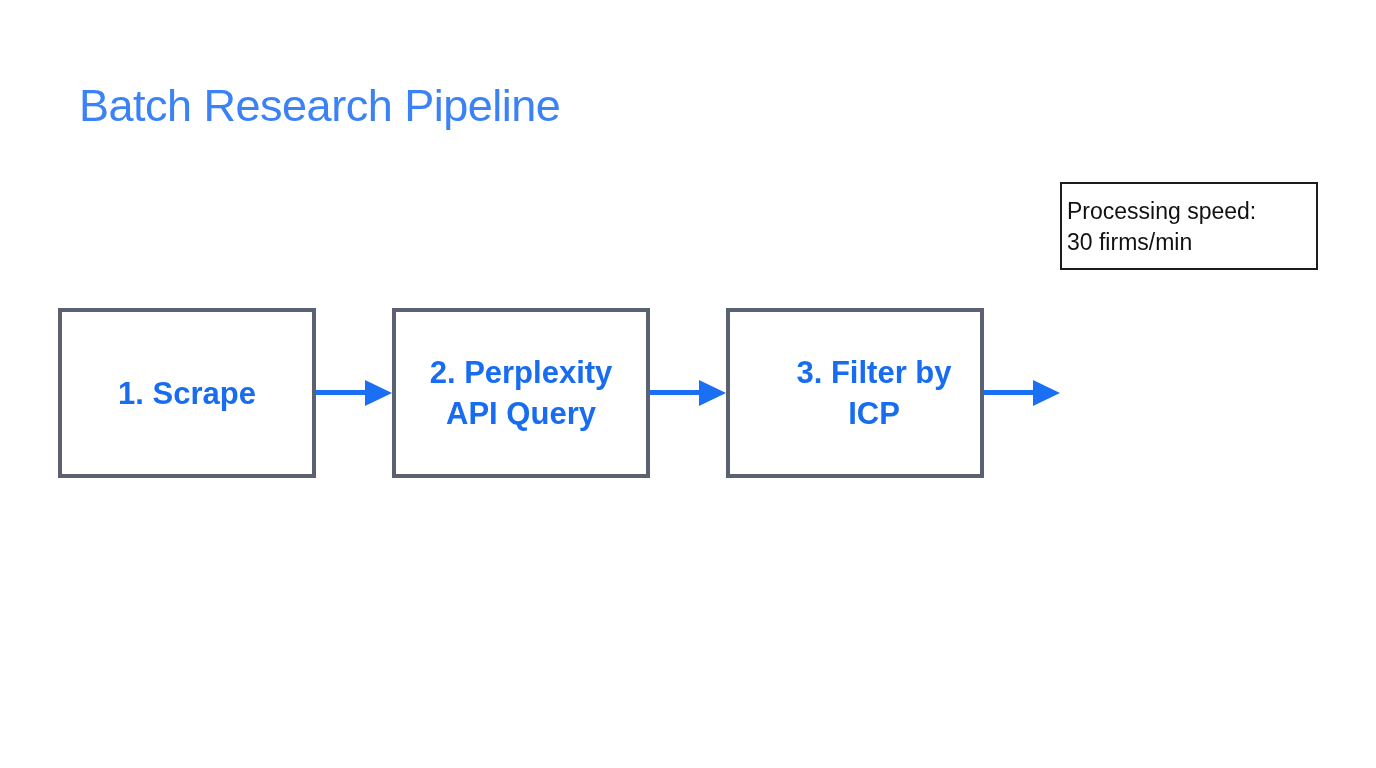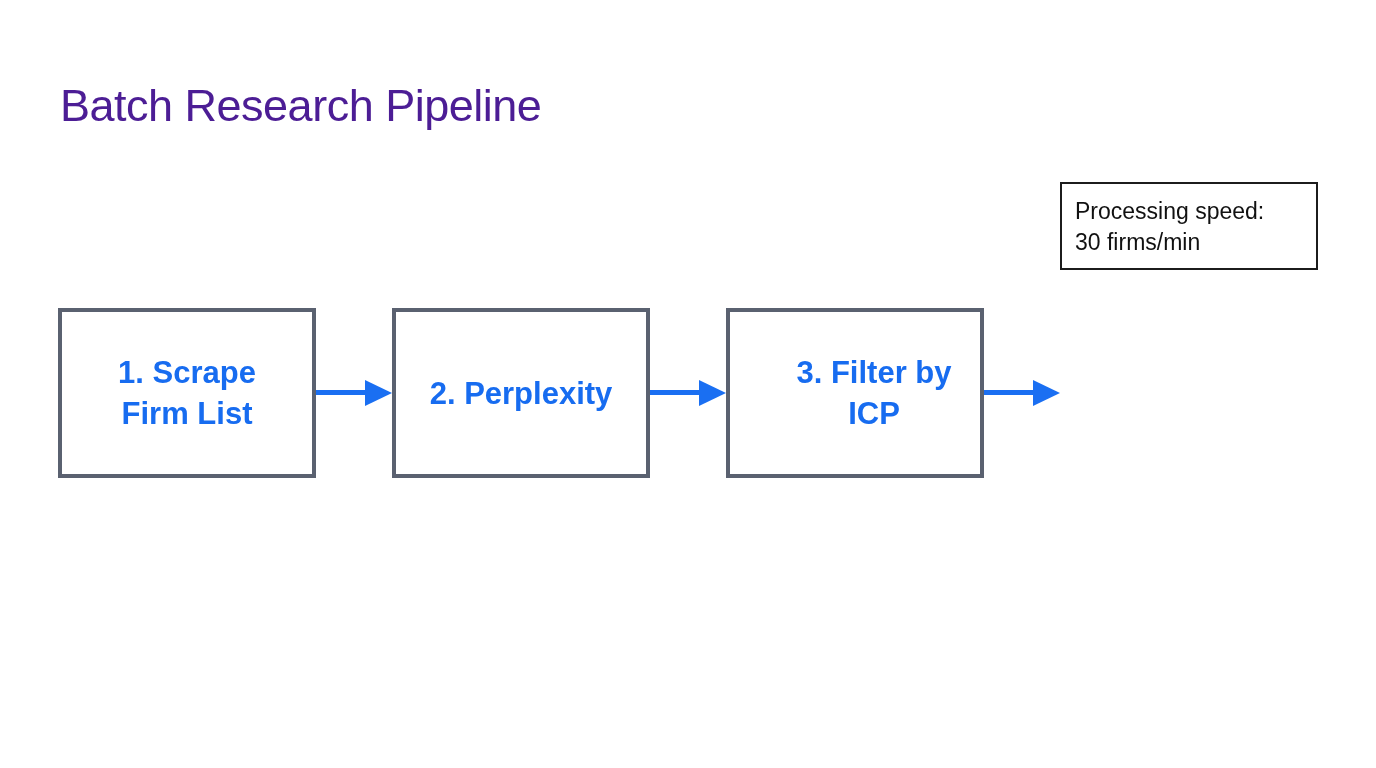--- a/index.html
+++ b/index.html
@@ -10,39 +10,39 @@
   .canvas {
     position: relative;
     width: 1376px;
     height: 768px;
     background: #ffffff;
     overflow: hidden;
     font-family: "Liberation Sans", sans-serif;
   }
   .title {
     position: absolute;
-    left: 60px;
+    left: 79px;
     top: 80px;
     margin: 0;
     font-size: 45px;
     font-weight: 500;
     letter-spacing: -0.5px;
-    color: #4c1d95;
+    color: #3b82f6;
     white-space: nowrap;
   }
   .annotation-box {
     position: absolute;
     left: 1060px;
     top: 182px;
     width: 258px;
     height: 88px;
     box-sizing: border-box;
     border: 2px solid #1c1c1c;
     background: #ffffff;
-    padding: 12px 0 0 13px;
+    padding: 12px 0 0 5px;
   }
   .ann-line {
     display: block;
     font-size: 23px;
     line-height: 31px;
     color: #111111;
   }
   .step-box {
     position: absolute;
     top: 308px;
@@ -103,30 +103,30 @@
 
   <h1 class="title">Batch Research Pipeline</h1>
 
   <div class="annotation-box">
     <span class="ann-line">Processing speed:</span>
     <span class="ann-line">30 firms/min</span>
   </div>
 
   <div class="step-box step-1">
     <span class="step-line">1. Scrape</span>
-    <span class="step-line">Firm List</span>
   </div>
 
   <div class="arrow arrow-1">
     <div class="shaft"></div>
     <div class="head"></div>
   </div>
 
   <div class="step-box step-2">
     <span class="step-line">2. Perplexity</span>
+    <span class="step-line">API Query</span>
   </div>
 
   <div class="arrow arrow-2">
     <div class="shaft"></div>
     <div class="head"></div>
   </div>
 
   <div class="step-box step-3">
     <span class="step-line">3. Filter by</span>
     <span class="step-line">ICP</span>

